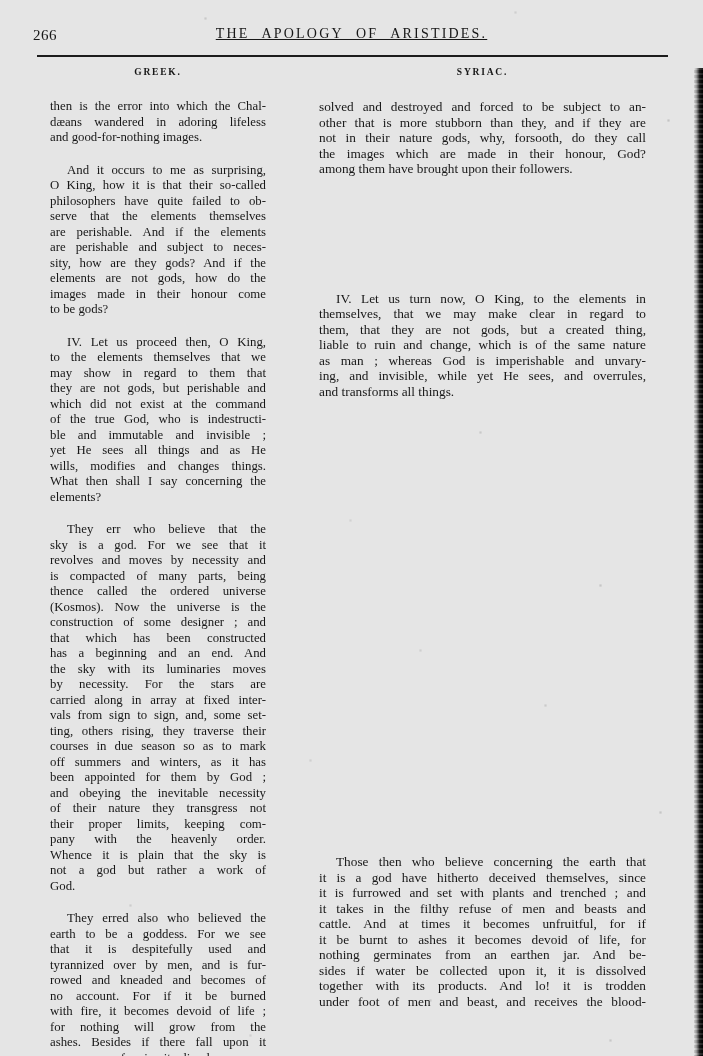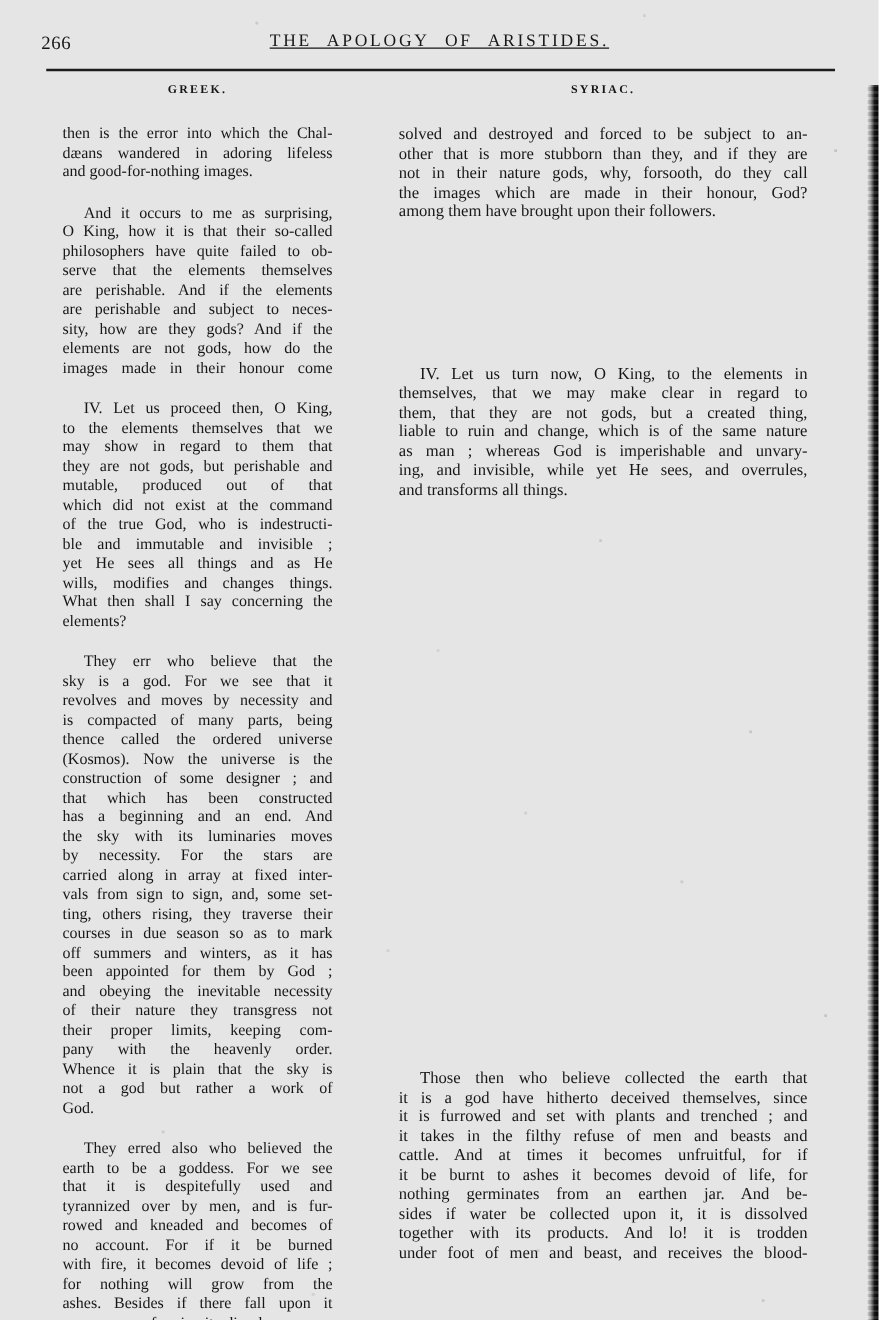--- a/index.html
+++ b/index.html
@@ -143,27 +143,27 @@
       <div class="para">
         <div class="line just indent">And it occurs to me as surprising,</div>
         <div class="line just">O King, how it is that their so-called</div>
         <div class="line just">philosophers have quite failed to ob-</div>
         <div class="line just">serve that the elements themselves</div>
         <div class="line just">are perishable.  And if the elements</div>
         <div class="line just">are perishable and subject to neces-</div>
         <div class="line just">sity, how are they gods?  And if the</div>
         <div class="line just">elements are not gods, how do the</div>
         <div class="line just">images made in their honour come</div>
+        <div class="line">to be gods?</div>
       </div>
       <div class="para">
         <div class="line just indent">IV.  Let us proceed then, O King,</div>
         <div class="line just">to the elements themselves that we</div>
         <div class="line just">may show in regard to them that</div>
         <div class="line just">they are not gods, but perishable and</div>
-        <div class="line just">mutable, produced out of that</div>
         <div class="line just">which did not exist at the command</div>
         <div class="line just">of the true God, who is indestructi-</div>
         <div class="line just">ble and immutable and invisible ;</div>
         <div class="line just">yet He sees all things and as He</div>
         <div class="line just">wills, modifies and changes things.</div>
         <div class="line just">What then shall I say concerning the</div>
         <div class="line">elements?</div>
       </div>
       <div class="para">
         <div class="line just indent">They err who believe that the</div>
@@ -216,21 +216,21 @@
       <div class="para">
         <div class="line just indent">IV.  Let us turn now, O King, to the elements in</div>
         <div class="line just">themselves, that we may make clear in regard to</div>
         <div class="line just">them, that they are not gods, but a created thing,</div>
         <div class="line just">liable to ruin and change, which is of the same nature</div>
         <div class="line just">as man ; whereas God is imperishable and unvary-</div>
         <div class="line just">ing, and invisible, while yet He sees, and overrules,</div>
         <div class="line">and transforms all things.</div>
       </div>
       <div class="para">
-        <div class="line just indent">Those then who believe collected the earth that</div>
+        <div class="line just indent">Those then who believe concerning the earth that</div>
         <div class="line just">it is a god have hitherto deceived themselves, since</div>
         <div class="line just">it is furrowed and set with plants and trenched ; and</div>
         <div class="line just">it takes in the filthy refuse of men and beasts and</div>
         <div class="line just">cattle.  And at times it becomes unfruitful, for if</div>
         <div class="line just">it be burnt to ashes it becomes devoid of life, for</div>
         <div class="line just">nothing germinates from an earthen jar.  And be-</div>
         <div class="line just">sides if water be collected upon it, it is dissolved</div>
         <div class="line just">together with its products.  And lo! it is trodden</div>
         <div class="line just">under foot of men and beast, and receives the blood-</div>
       </div>

